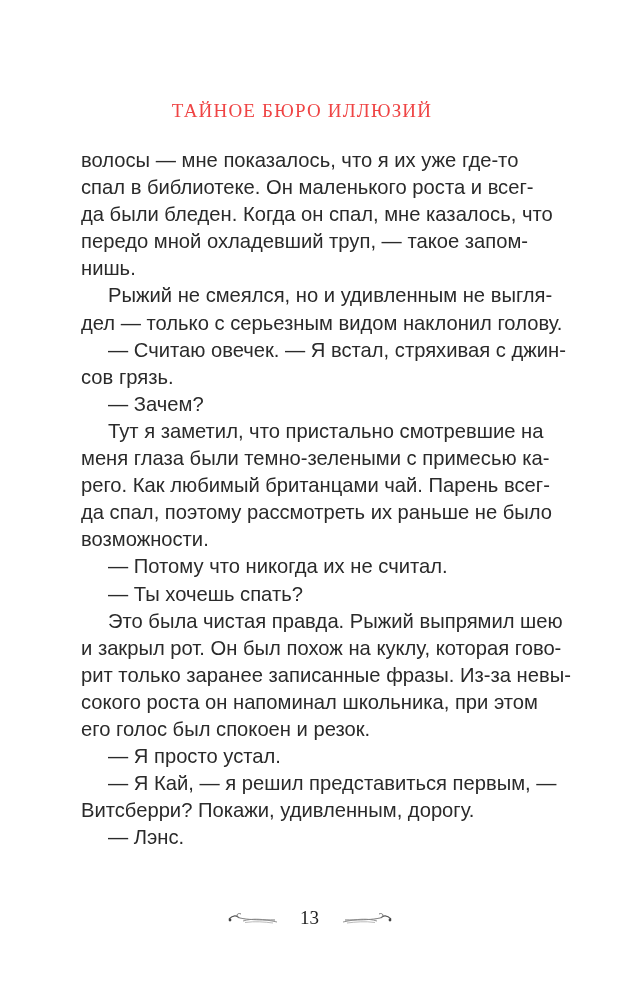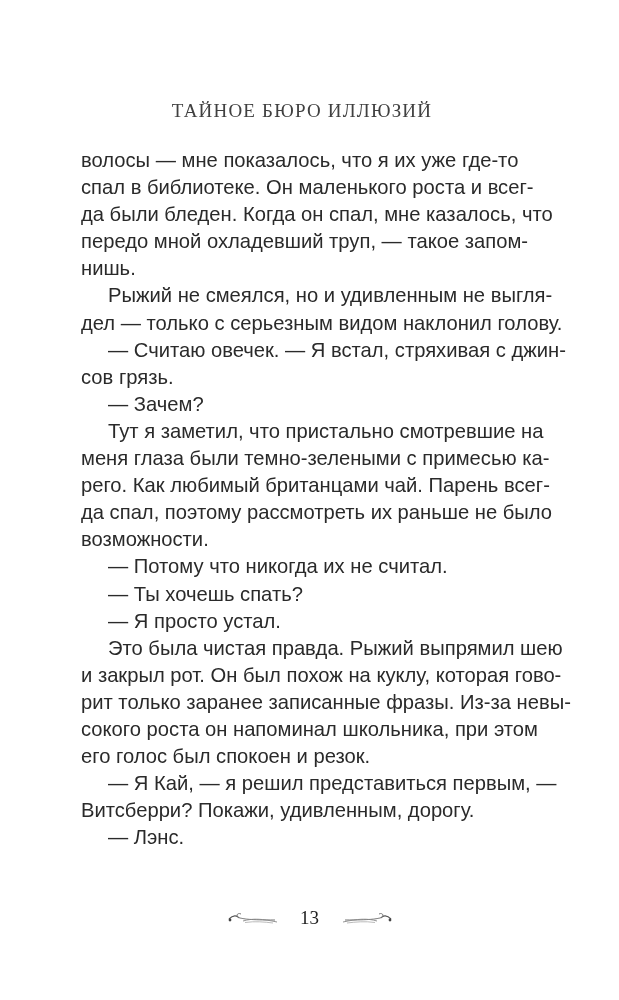--- a/index.html
+++ b/index.html
@@ -24,21 +24,21 @@
     }
     .running-head {
       position: absolute;
       top: 100px;
       left: 0;
       width: 604px;
       text-align: center;
       font-family: "Liberation Serif", "DejaVu Serif", serif;
       font-size: 19px;
       letter-spacing: 1.2px;
-      color: #404040;
+      color: #ef4444;
     }
     .text-block {
       position: absolute;
       top: 147px;
       left: 81px;
       width: 435px;
       font-family: Liberation Sans, sans-serif;
       font-size: 20.2px;
       line-height: 27.1px;
       color: #2a2a2a;
@@ -115,28 +115,28 @@
         <span class="line">да спал, поэтому рассмотреть их раньше не было</span>
         <span class="line last">возможности.</span>
       </div>
       <div class="para">
         <span class="line last first-indent">— Потому что никогда их не считал.</span>
       </div>
       <div class="para">
         <span class="line last first-indent">— Ты хочешь спать?</span>
       </div>
       <div class="para">
-        <span class="line last first-indent">— Я просто устал.</span>
-      </div>
-      <div class="para">
         <span class="line first-indent">Это была чистая правда. Рыжий выпрямил шею</span>
         <span class="line">и закрыл рот. Он был похож на куклу, которая гово-</span>
         <span class="line">рит только заранее записанные фразы. Из-за невы-</span>
         <span class="line">сокого роста он напоминал школьника, при этом</span>
         <span class="line last">его голос был спокоен и резок.</span>
+      </div>
+      <div class="para">
+        <span class="line last first-indent">— Я просто устал.</span>
       </div>
       <div class="para">
         <span class="line first-indent">— Я Кай, — я решил представиться первым, —</span>
         <span class="line last">Витсберри? Покажи, удивленным, дорогу.</span>
       </div>
       <div class="para">
         <span class="line last first-indent">— Лэнс.</span>
       </div>
     </div>
 

